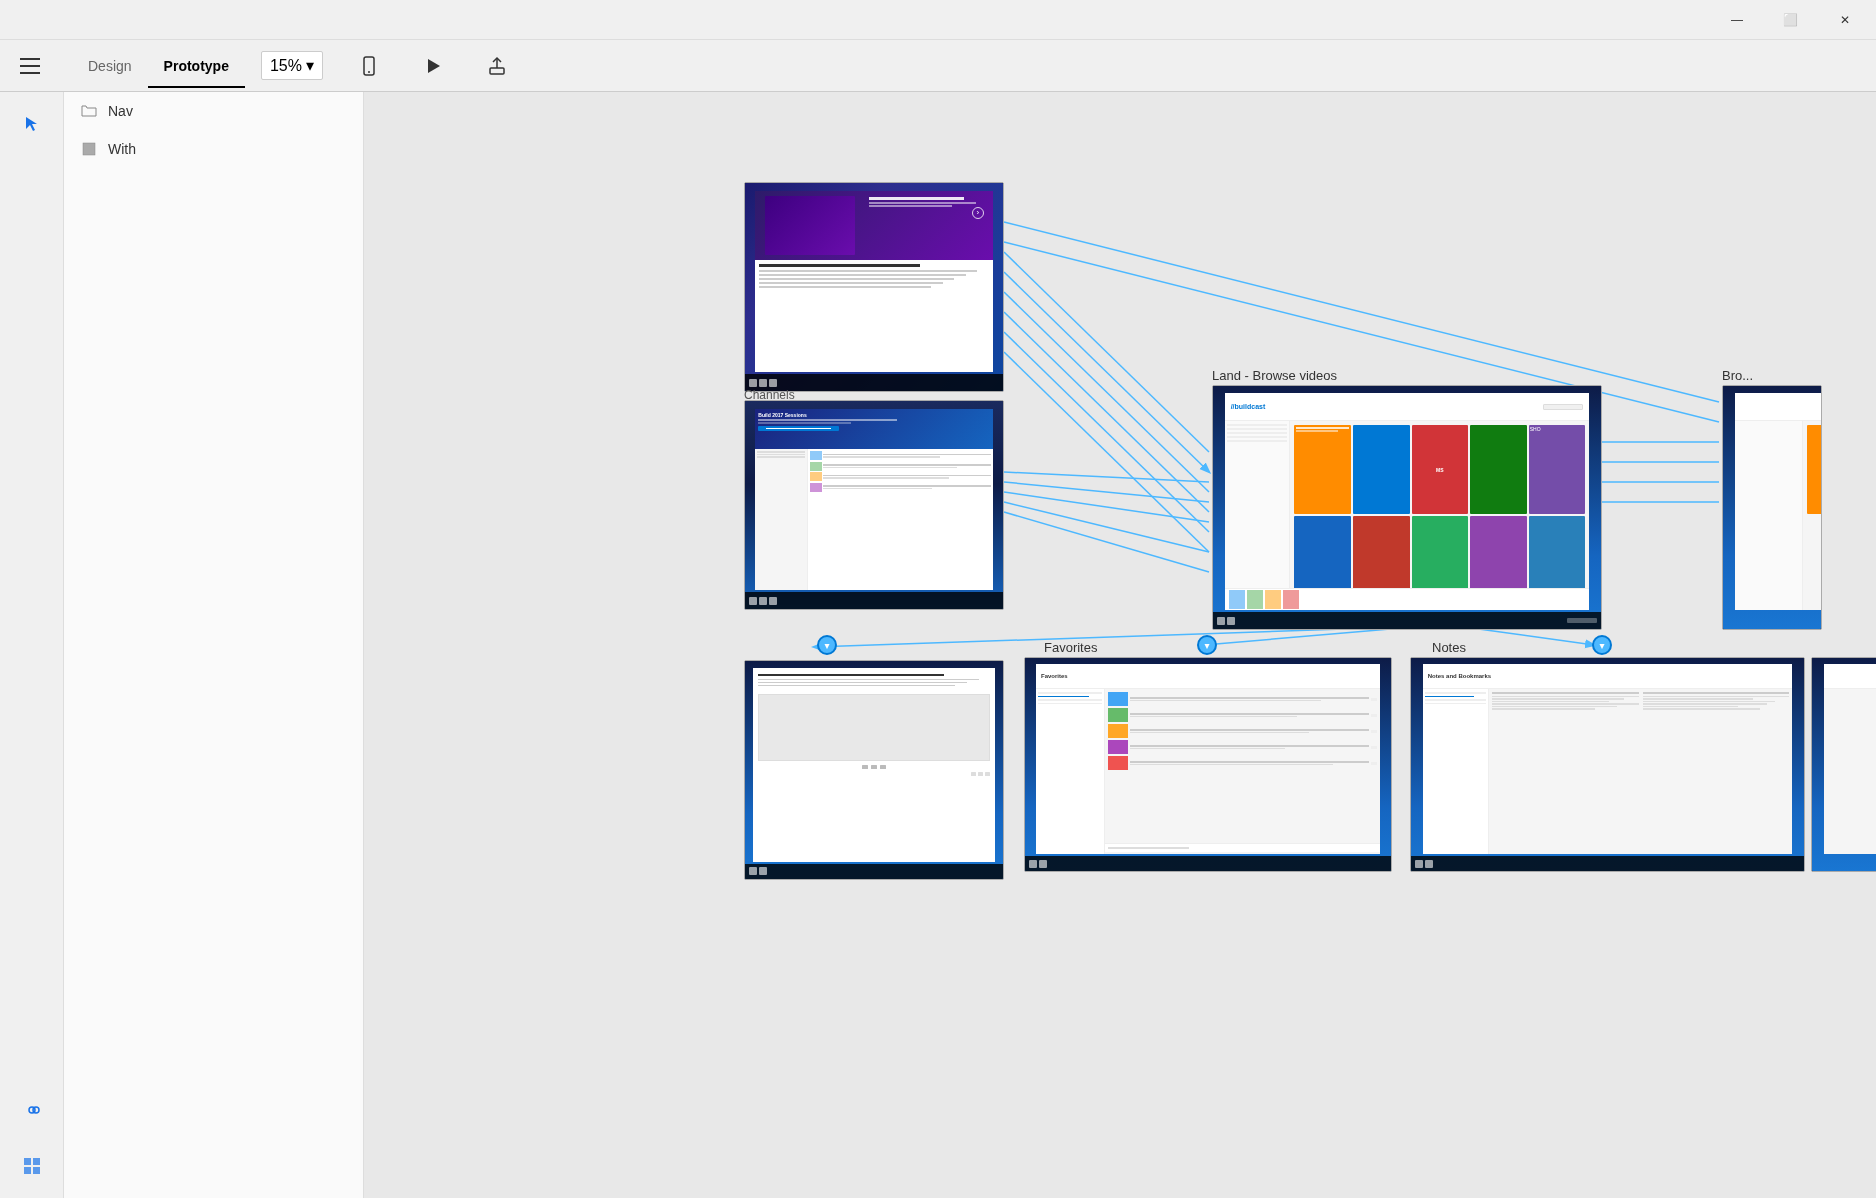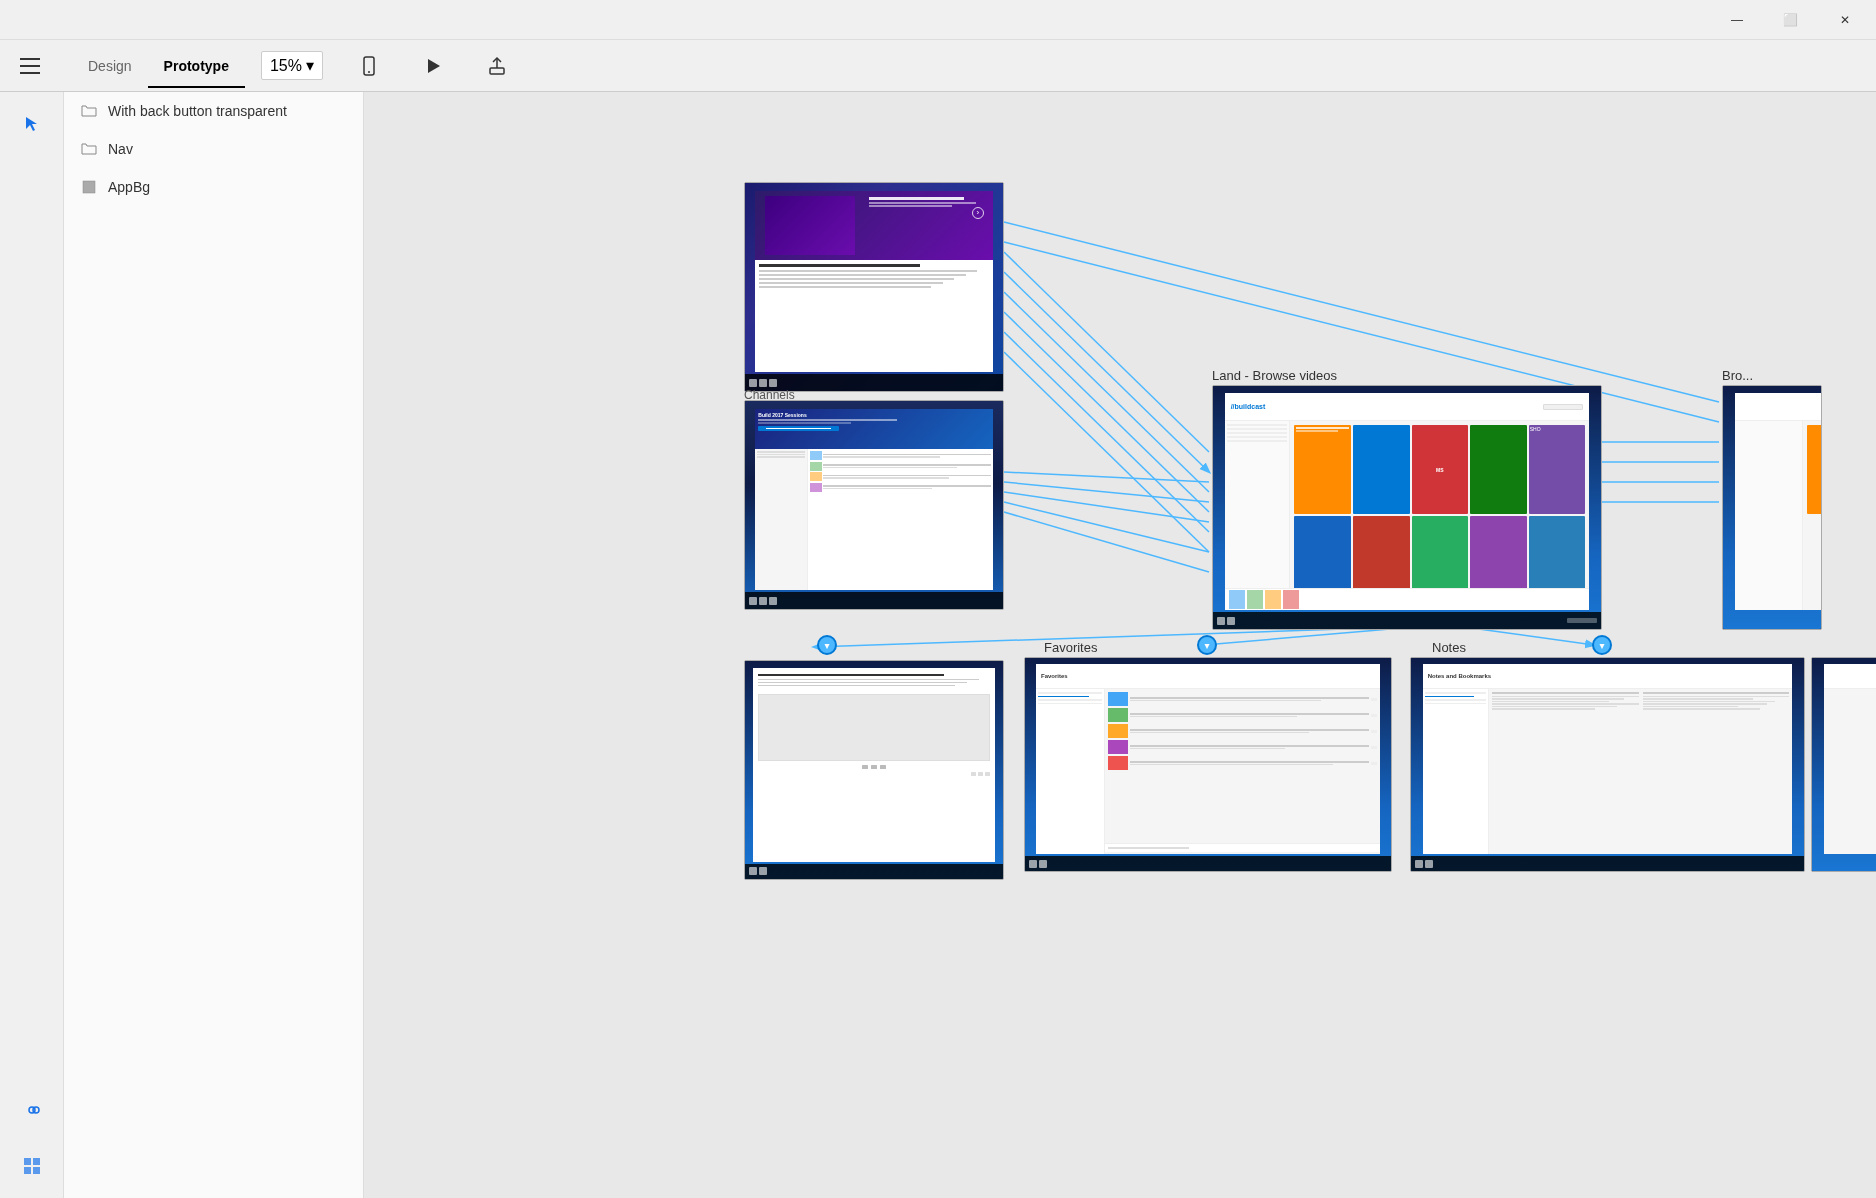--- a/index.html
+++ b/index.html
@@ -336,47 +336,39 @@
         <rect x="2" y="11" width="7" height="7" fill="#1a73e8" opacity="0.7"></rect>
         <rect x="11" y="11" width="7" height="7" fill="#1a73e8" opacity="0.7"></rect>
       </svg>
     </div>
   </div>
 
   <div class="left-panel">
 
     <div class="panel-items">
 
+
+
+
       <div class="panel-item">
         <div class="panel-item-icon">
           <svg width="16" height="14" viewBox="0 0 16 14">
               <path d="M1,2 L5,2 L6,4 L15,4 L15,12 L1,12 Z" fill="none" stroke="#888" stroke-width="1"></path>
             </svg>
         </div>
-        <span>With back button transparent</span>
-      </div>
-
-
-
-      <div class="panel-item">
-        <div class="panel-item-icon">
-          <svg width="16" height="14" viewBox="0 0 16 14">
-              <path d="M1,2 L5,2 L6,4 L15,4 L15,12 L1,12 Z" fill="none" stroke="#888" stroke-width="1"></path>
-            </svg>
-        </div>
         <span>Nav</span>
       </div>
 
       <div class="panel-item">
         <div class="panel-item-icon">
           <svg width="14" height="14" viewBox="0 0 14 14">
               <rect x="1" y="1" width="12" height="12" fill="#aaa" stroke="#888" stroke-width="0.5"></rect>
             </svg>
         </div>
-        <span>AppBg</span>
+        <span>With</span>
       </div>
 
 
     </div>
   </div>
 
   <div class="canvas-area">
 
     <svg class="connections-svg">
       <defs>

